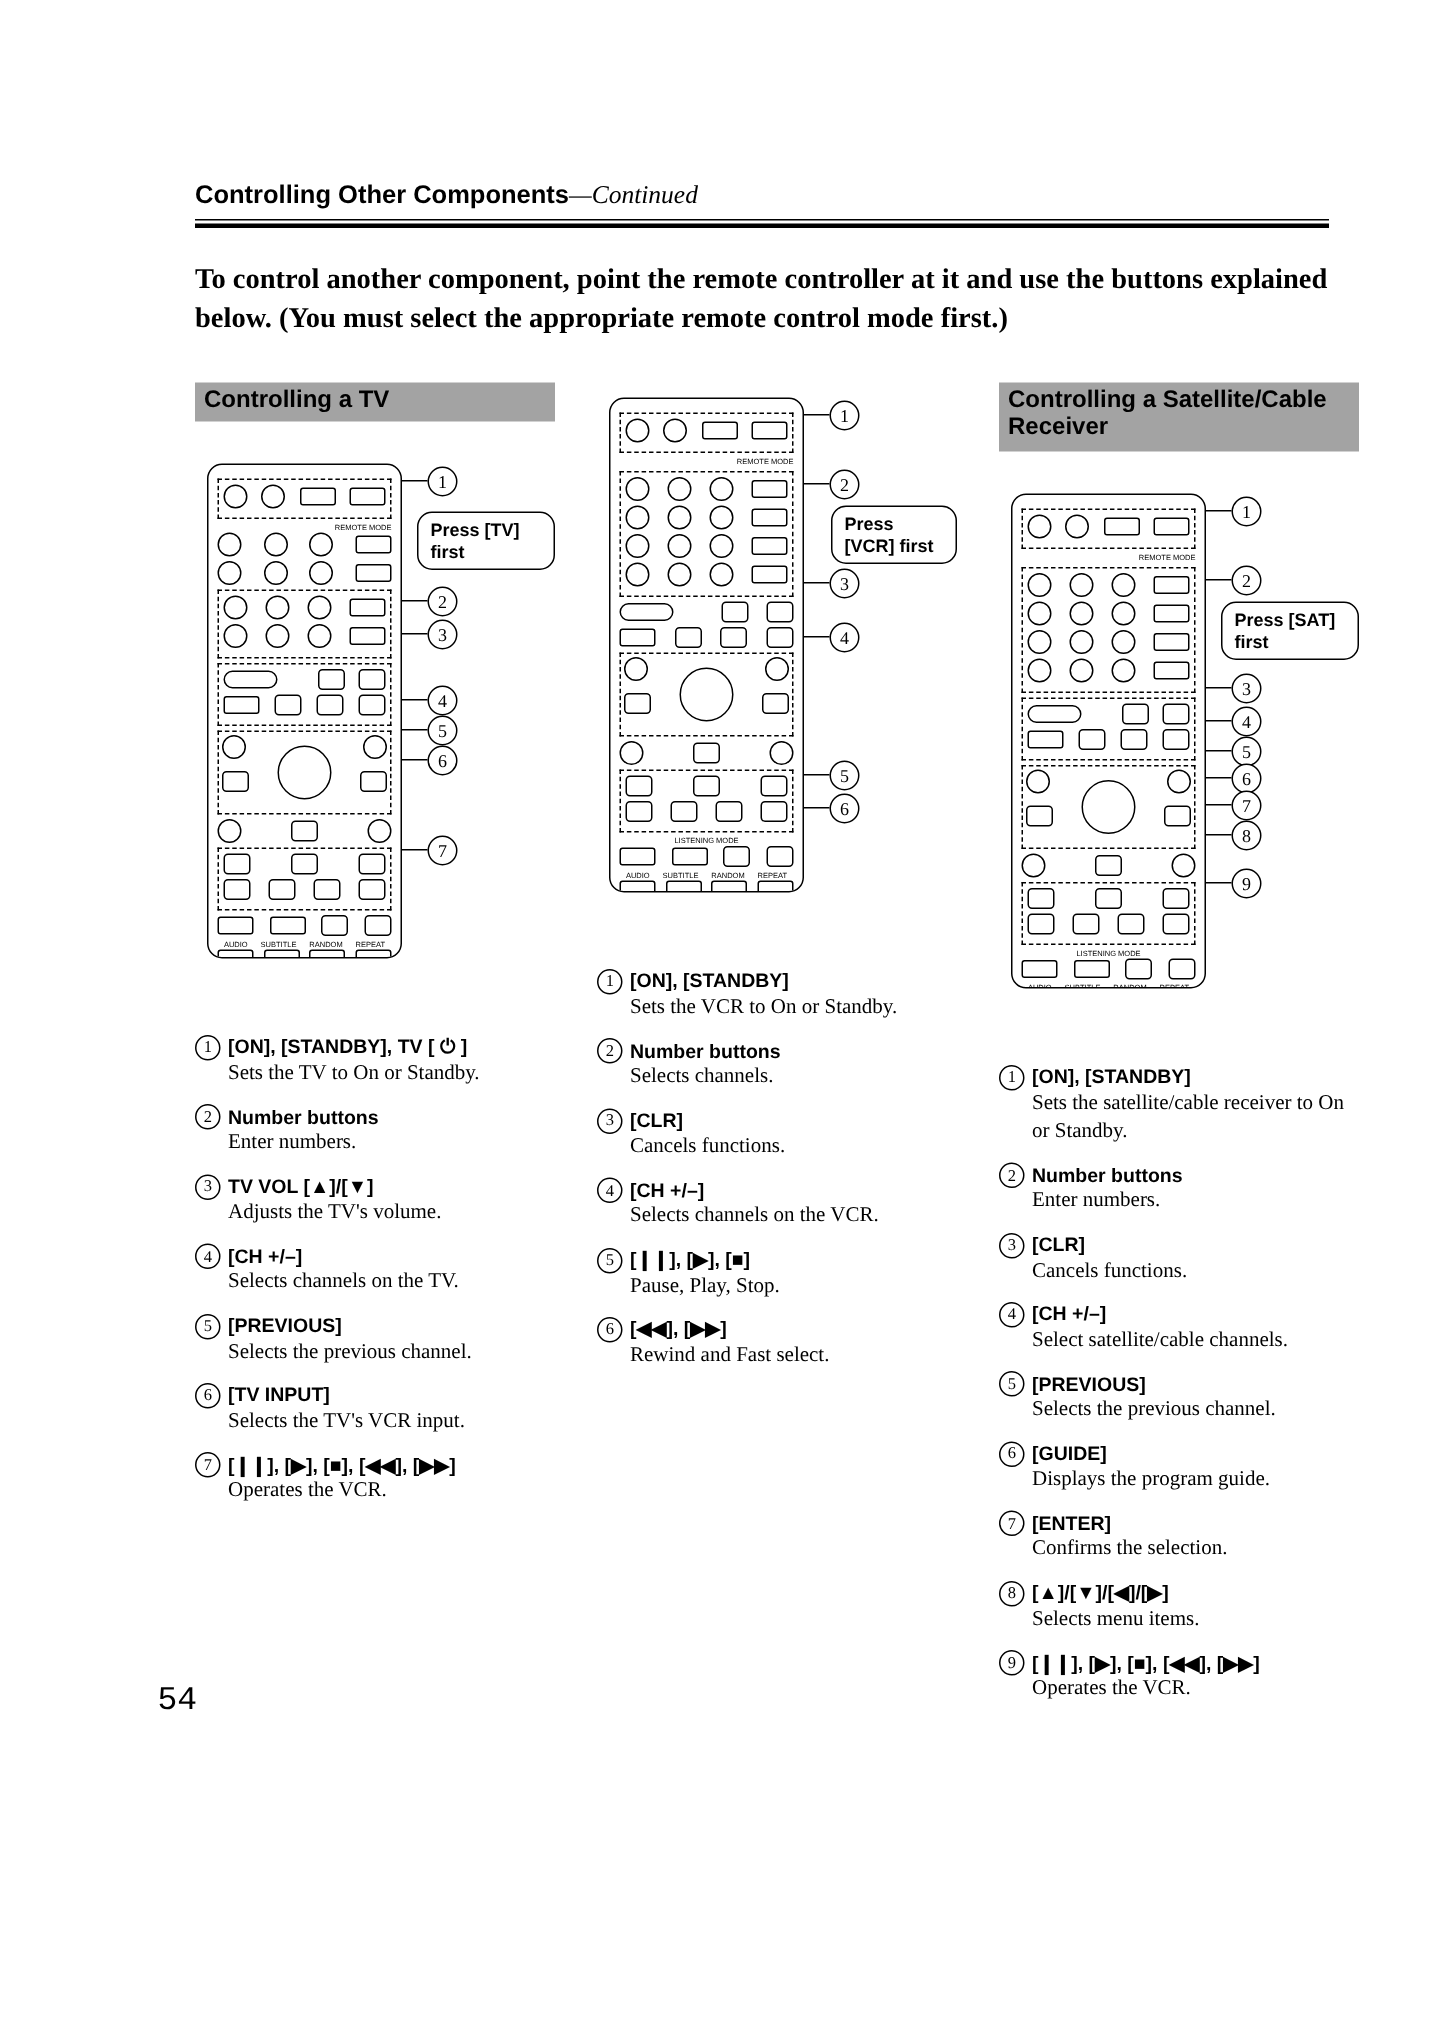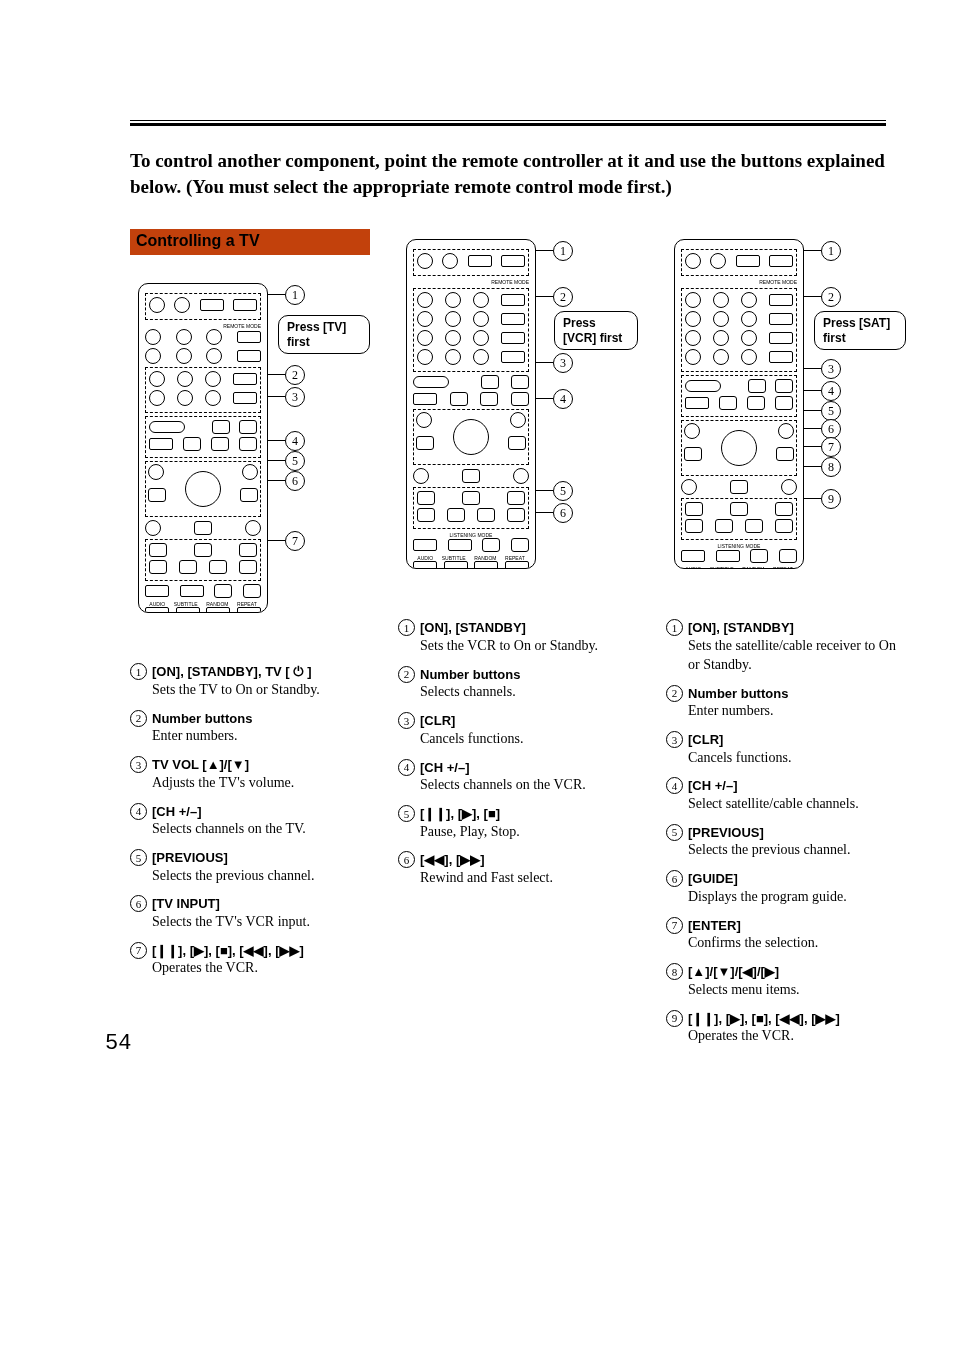--- a/index.html
+++ b/index.html
@@ -43,21 +43,21 @@
     align-items: flex-start;
   }
   .col {
     flex: 0 0 240px;
     min-width: 240px;
   }
   .col-head {
     font-family: Arial, Helvetica, sans-serif;
     font-weight: bold;
     font-size: 16px;
-    background: #c2410c;
+    background: #a3a3a3;
     padding: 3px 6px;
     margin-bottom: 18px;
     min-height: 20px;
   }
   .remote-wrap {
     position: relative;
     height: 380px;
   }
   .remote {
     width: 130px;
@@ -114,20 +114,23 @@
   .def-body .d { font-family:"Times New Roman", serif; }
   .page-num {
     position:absolute; left:105px; bottom:40px;
     font-family:Liberation Mono, monospace; font-size:22px;
   }
 </style>
 </head>
 <body>
 
 <div class="page">
+  <div class="section-head">
+    <span>Controlling Other Components</span><span class="cont">—Continued</span>
+  </div>
   <div class="thin-rule"></div>
   <div class="thick-rule"></div>
 
   <div class="intro">To control another component, point the remote controller at it and use the buttons explained below. (You must select the appropriate remote control mode first.)</div>
 
   <div class="cols">
 
     <div class="col">
       <div class="col-head">Controlling a TV</div>
       <div class="remote-wrap">
@@ -453,20 +456,21 @@
             <div class="def-num"><span class="circ">6</span></div>
             <div class="def-body">
               <div class="t">[◀◀], [▶▶]</div>
               <div class="d">Rewind and Fast select.</div>
             </div>
           </div>
         </div>
     </div>
 
     <div class="col">
+      <div class="col-head" style="height:40px">Controlling a Satellite/Cable Receiver</div>
       <div class="remote-wrap">
         <div class="remote" style="position:absolute;left:8px;top:10px;">
           <div class="dashzone">
               <div class="row">
                 <div class="rcirc"></div>
                 <div class="rcirc"></div>
                 <div class="rsq"></div>
                 <div class="rsq"></div>
               </div>
             </div>

